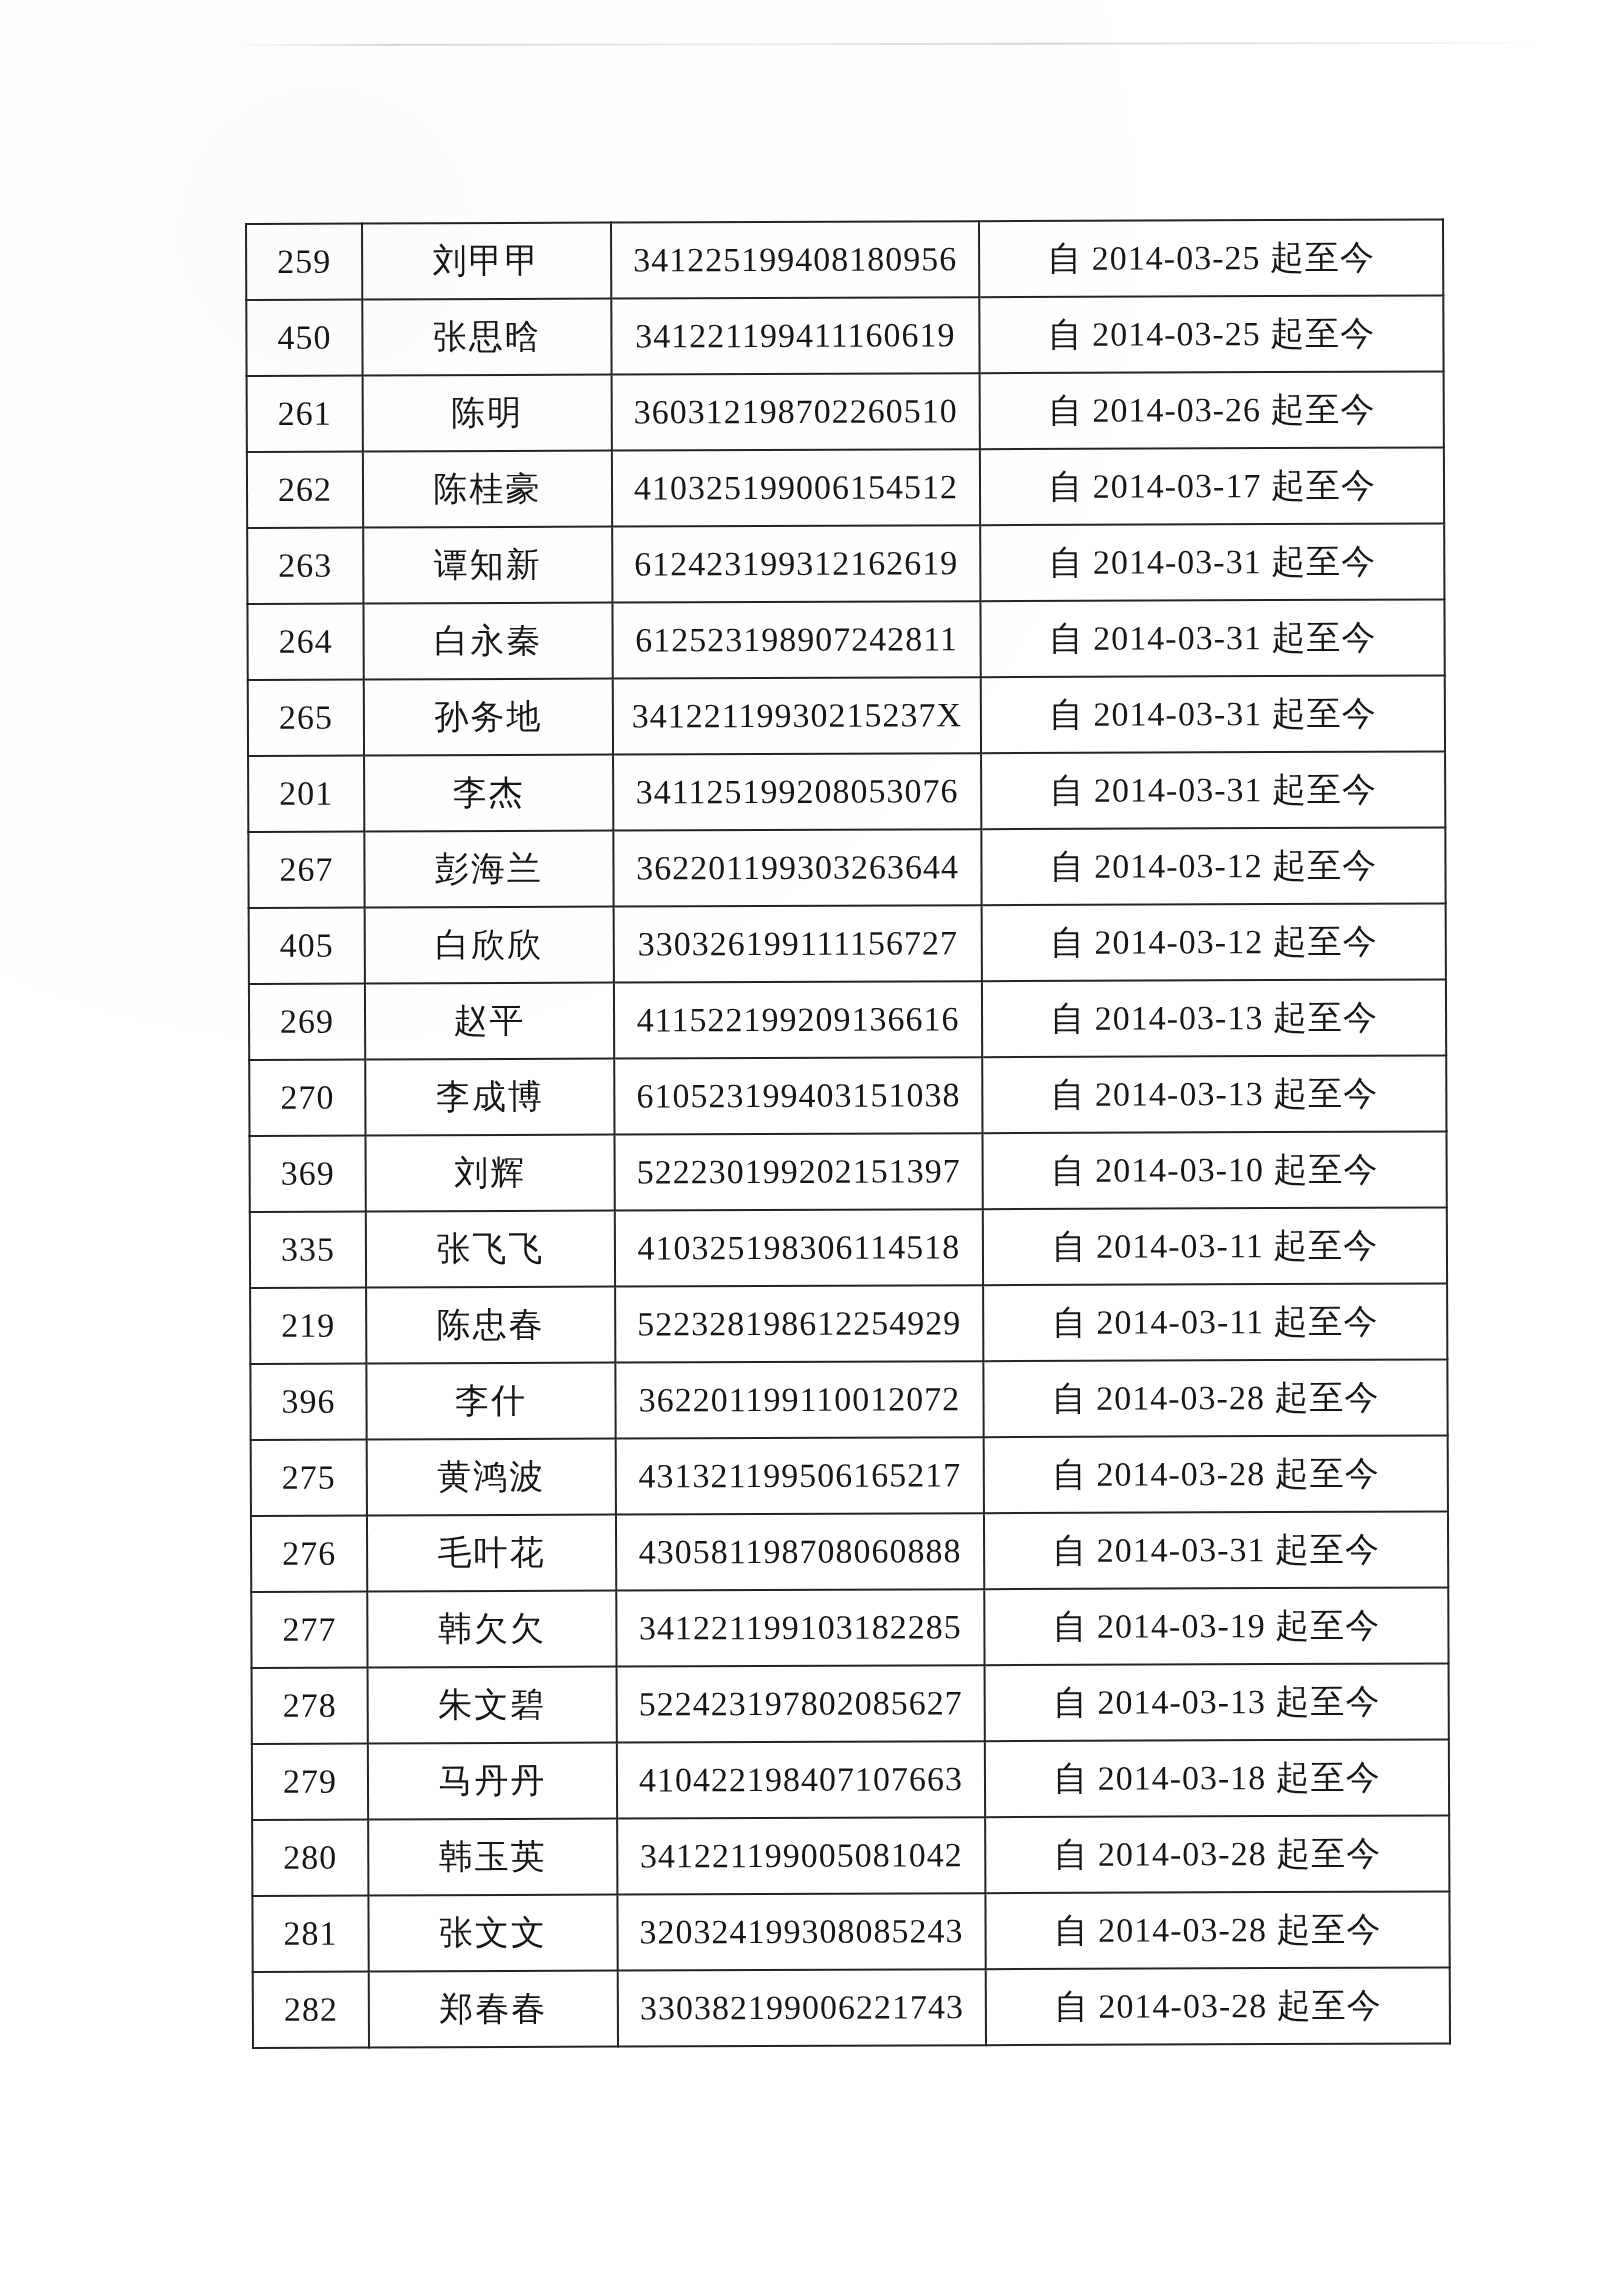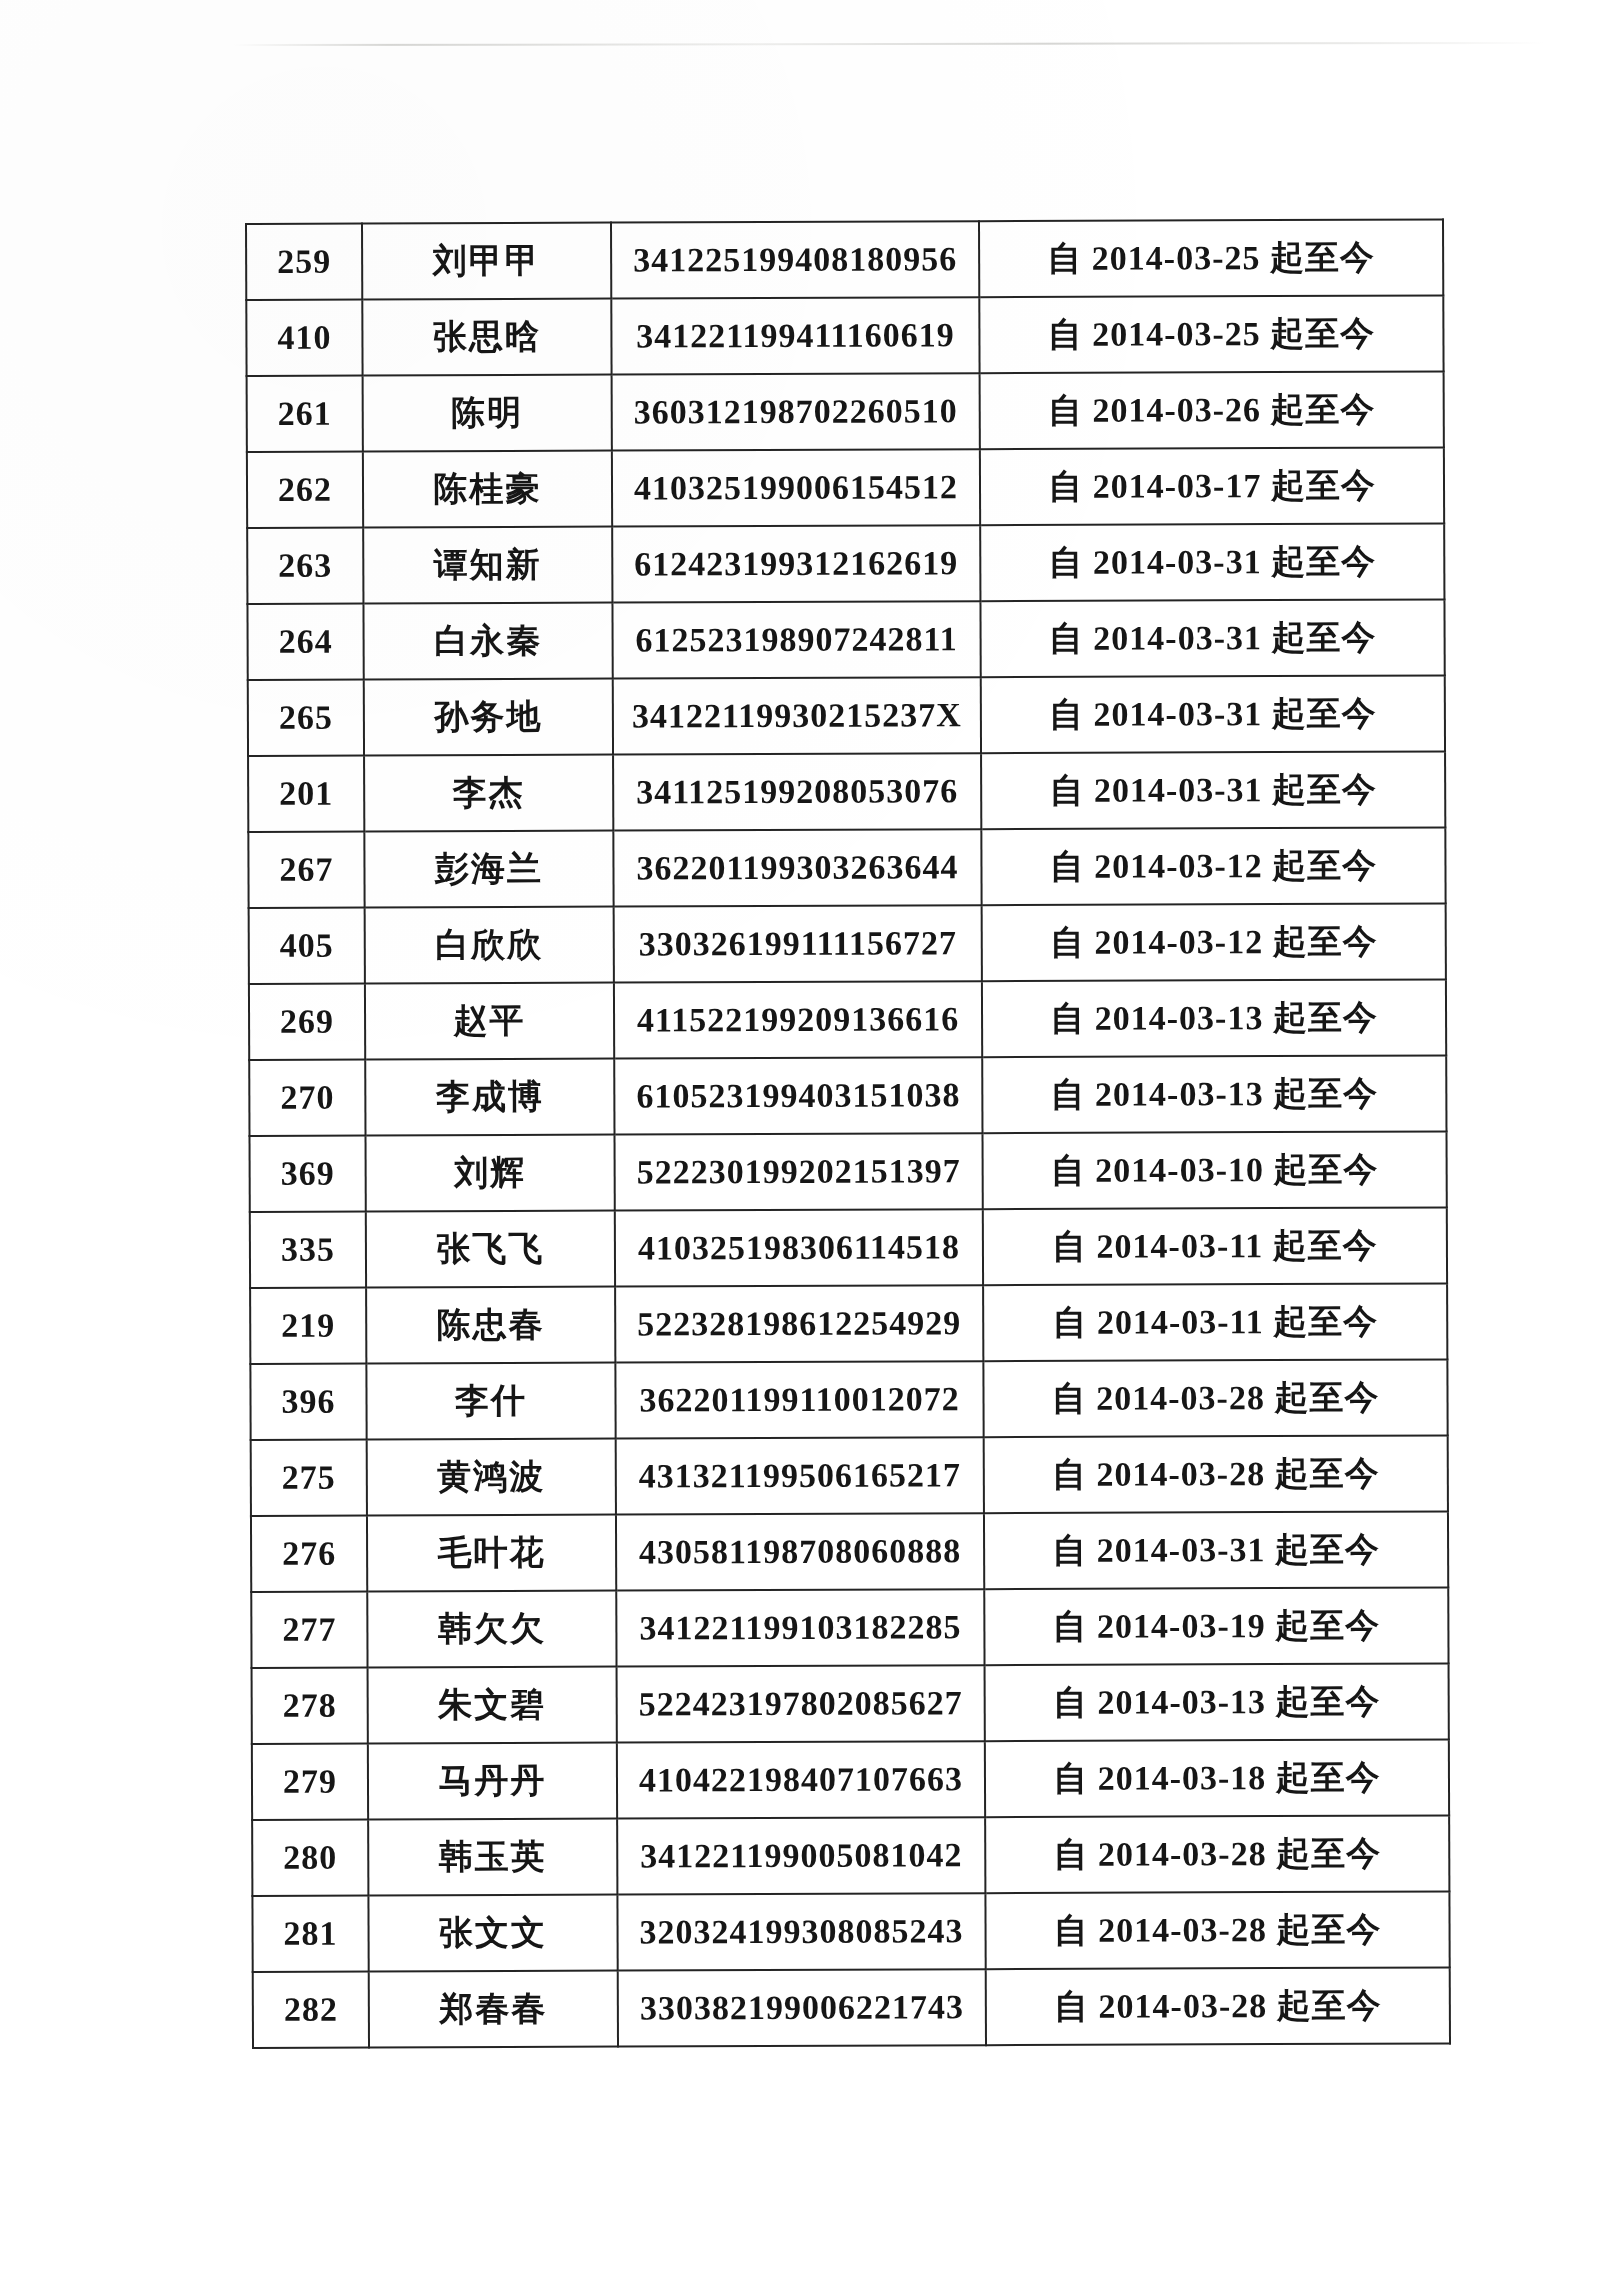--- a/index.html
+++ b/index.html
@@ -14,21 +14,20 @@
     overflow: hidden;
     font-family: "Liberation Serif", "DejaVu Serif", serif;
     color: #161616;
   }
   .page {
     position: absolute;
     inset: 0;
     background:
       radial-gradient(circle at 20% 10%, rgba(0,0,0,0.012), rgba(0,0,0,0) 40%),
       #ffffff;
-    font-weight: bold;
   }
   
   .scan-artifact {
     position: absolute;
     left: 233px;
     top: 43px;
     width: 1313px;
     height: 2px;
     background: linear-gradient(90deg,
       rgba(175,175,170,0) 0%,
@@ -92,21 +91,21 @@
       <col style="width:464px">
     </colgroup>
     <tbody data-name="roster-table-body">
         <tr data-name="table-row">
           <td data-name="row-number-cell">259</td>
           <td data-name="name-cell">刘甲甲</td>
           <td data-name="id-number-cell">341225199408180956</td>
           <td data-name="period-cell">自 2014-03-25 起至今</td>
         </tr>
         <tr data-name="table-row">
-          <td data-name="row-number-cell">410</td>
+          <td data-name="row-number-cell">450</td>
           <td data-name="name-cell">张思晗</td>
           <td data-name="id-number-cell">341221199411160619</td>
           <td data-name="period-cell">自 2014-03-25 起至今</td>
         </tr>
         <tr data-name="table-row">
           <td data-name="row-number-cell">261</td>
           <td data-name="name-cell">陈明</td>
           <td data-name="id-number-cell">360312198702260510</td>
           <td data-name="period-cell">自 2014-03-26 起至今</td>
         </tr>

